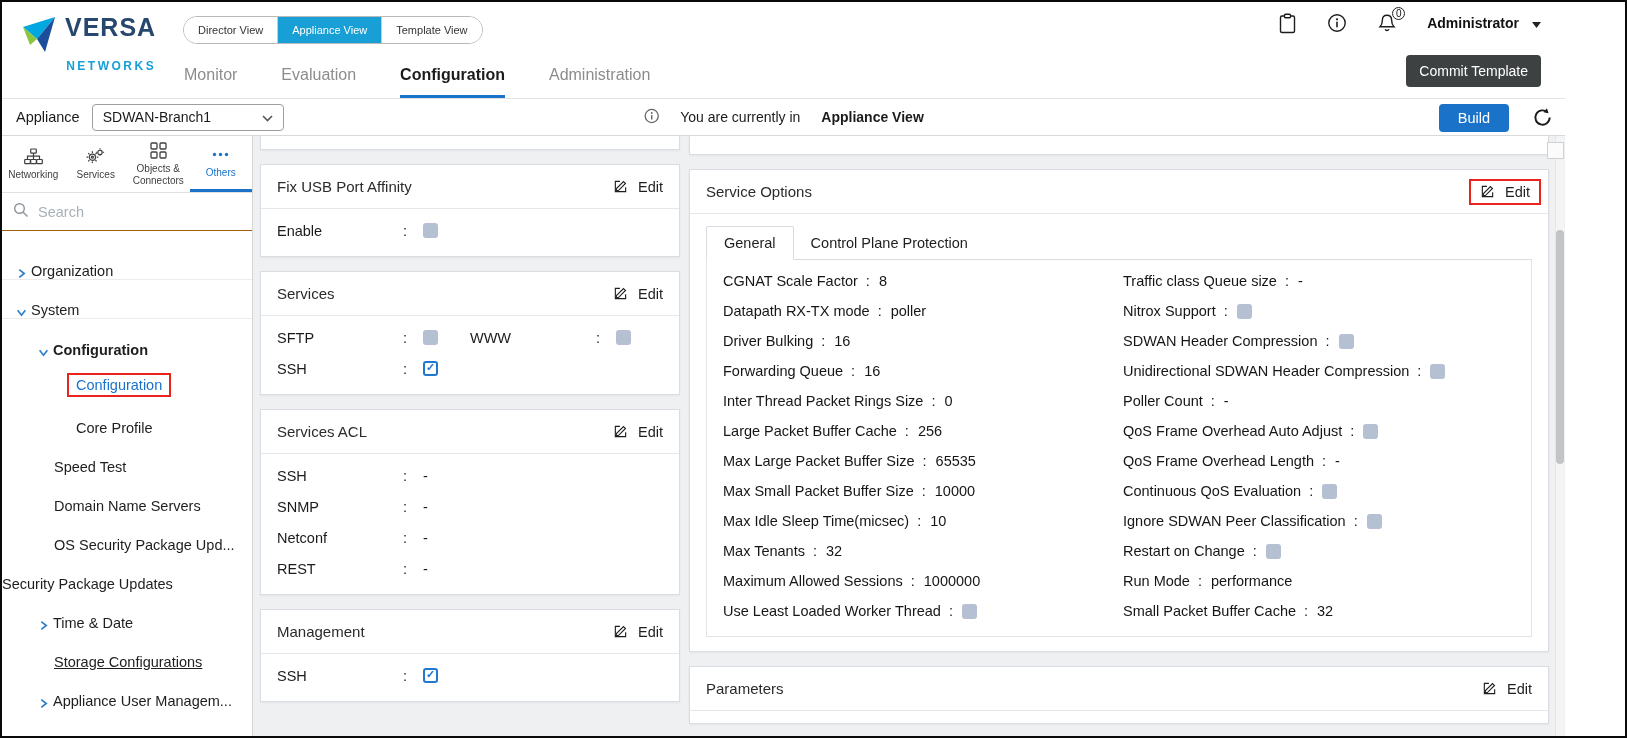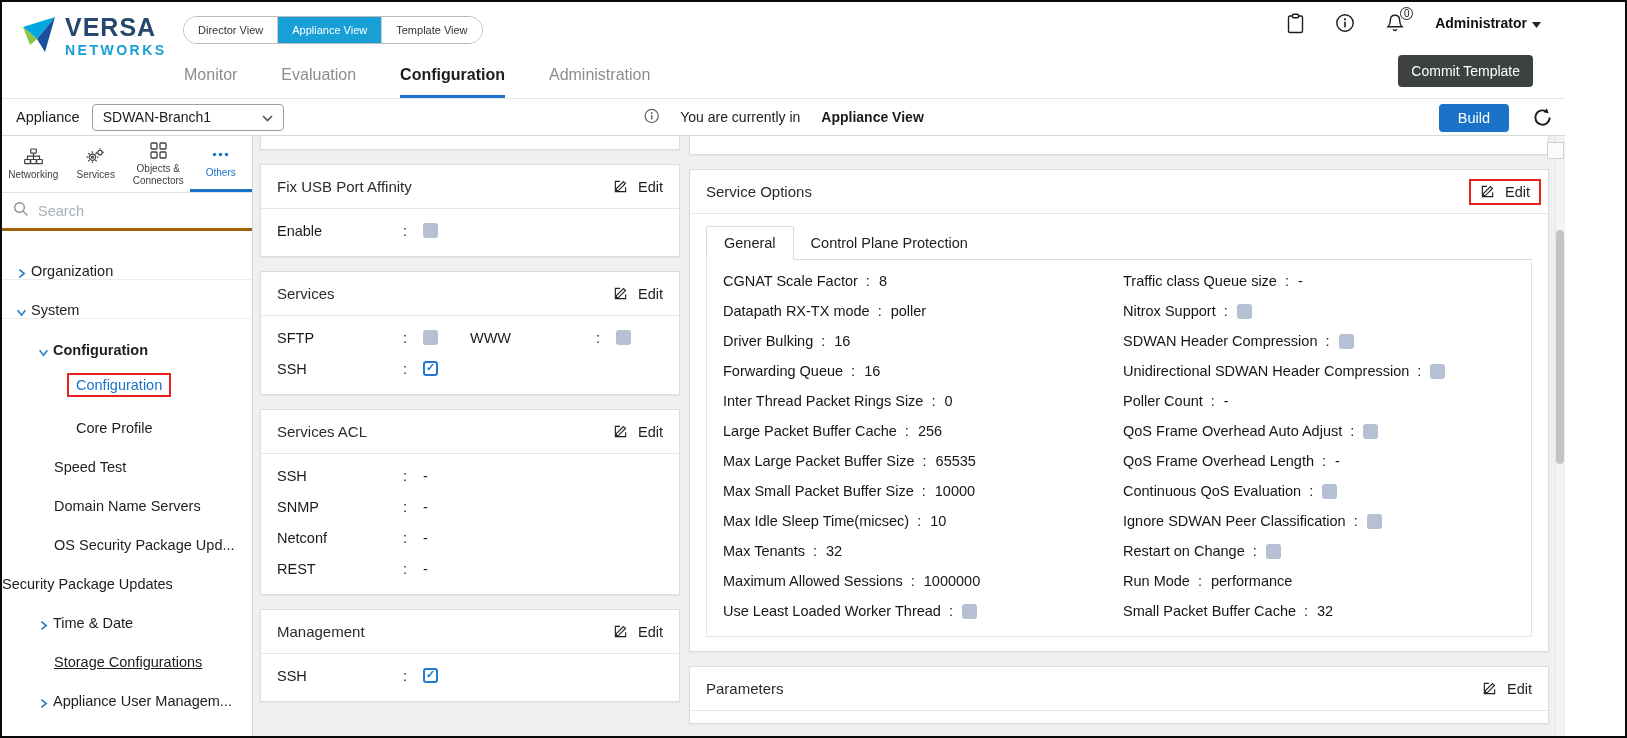--- a/index.html
+++ b/index.html
@@ -7,50 +7,50 @@
   body{font-family:"Liberation Sans",sans-serif;background:#fff;overflow:hidden}
   .frame{width:1627px;height:738px;border:2px solid #0a0a0a;background:#fff;display:flex;overflow:hidden}
   .app{width:1563px;display:flex;flex-direction:column;position:relative;background:#fff}
   .gutter{flex:1;background:#fff}
 
   
   .topbar{height:97px;position:relative;background:#fff;border-bottom:1px solid #e3e3e3;flex:none}
   .logo{position:absolute;left:18px;top:13px;display:flex;align-items:flex-start;gap:7px}
   .logo-text{display:flex;flex-direction:column;line-height:1}
   .logo-brand{font-size:25px;font-weight:bold;color:#27476e;letter-spacing:1px}
-  .logo-sub{font-size:14px;color:var(--accent-teal,#18a0d6);letter-spacing:2.5px;align-self:flex-end;margin-top:3px;font-weight:bold}
+  .logo-sub{font-size:12px;color:var(--accent-teal,#18a0d6);letter-spacing:2.5px;align-self:flex-end;margin-top:20px;font-weight:bold}
   .view-tabs{position:absolute;left:181px;top:14px;display:flex;border:1px solid #b9b9b9;border-radius:15px;overflow:hidden;height:28px;background:#fff}
   .vtab{font-size:11px;padding:0 14px;background:#fff;color:#333;border:none;border-right:1px solid #ccc;font-family:inherit;height:100%;cursor:pointer}
   .vtab:last-child{border-right:none}
   .vtab.active{background:var(--accent-teal,#18a0d6);color:#fff}
   .top-icons{position:absolute;right:24px;top:8px;display:flex;align-items:center;gap:30px;height:26px}
   .ticon{color:#1d1d1d;position:relative;display:inline-flex;cursor:pointer}
   .badge{position:absolute;top:-6px;right:-8px;font-size:10px;border:1px solid #222;border-radius:50%;min-width:13px;height:13px;line-height:11px;text-align:center;background:#fff;color:#111;padding:0 1px}
-  .user-menu{font-size:14px;font-weight:bold;color:#111;display:flex;align-items:center;gap:5px;cursor:pointer}
+  .user-menu{font-size:14px;font-weight:bold;color:#111;display:flex;align-items:center;gap:13px;cursor:pointer}
   .nav-tabs{position:absolute;left:182px;top:0;height:96px;display:flex;align-items:flex-end;gap:44px}
   .ntab{font-size:16px;color:#8c8c8c;padding-bottom:14px;cursor:pointer}
   .ntab.active{color:#1b1b1b;font-weight:bold;border-bottom:3px solid var(--accent-blue,#1a73c8);padding-bottom:11px}
-  .commit-btn{position:absolute;right:32px;top:53px;background:var(--commit-dark,#3e4142);color:#fff;border:none;border-radius:4px;padding:8px 13px;font-size:14px;font-family:inherit;cursor:pointer}
+  .commit-btn{position:absolute;right:24px;top:53px;background:var(--commit-dark,#3e4142);color:#fff;border:none;border-radius:4px;padding:8px 13px;font-size:14px;font-family:inherit;cursor:pointer}
 
   
   .appliance-bar{height:37px;display:flex;align-items:center;padding:0 14px;position:relative;border-bottom:1px solid #d9d9d9;background:#fff;flex:none}
   .app-label{font-size:14.5px;color:#1b1b1b}
   .app-select{margin-left:12px;width:192px;height:27px;border:1px solid #9e9e9e;border-radius:4px;display:flex;align-items:center;justify-content:space-between;padding:0 10px;font-size:14px;color:#1b1b1b;cursor:pointer;background:#fff}
   .notice{position:absolute;left:50%;transform:translateX(-50%);display:flex;align-items:center;gap:21px;font-size:14px;color:#1b1b1b;white-space:nowrap}
   .build-btn{position:absolute;right:56px;top:5px;background:var(--accent-blue,#1a73c8);color:#fff;border:none;border-radius:4px;padding:6px 19px;font-size:14.5px;font-family:inherit;cursor:pointer}
   .refresh{position:absolute;right:12px;top:8px;cursor:pointer;display:inline-flex}
 
   
   .main{display:flex;height:600px;background:#eef0f2;flex:none}
   .sidebar{width:251px;background:#fff;border-right:1px solid #d6d6d6;display:flex;flex-direction:column;flex:none}
   .side-tabs{display:flex;border-bottom:1px solid #e0e0e0;height:57px;flex:none}
   .stab{flex:1;display:flex;flex-direction:column;align-items:center;justify-content:center;gap:4px;font-size:10px;color:#3f3f3f;text-align:center;cursor:pointer;padding:4px 2px;line-height:1.15}
   .stab.active{color:var(--accent-blue,#1a73c8);border-bottom:3px solid var(--accent-blue,#1a73c8)}
   .sticon{height:17px;display:flex;align-items:center}
-  .search-row{display:flex;align-items:center;gap:9px;height:38px;padding:0 11px;border-bottom:3px solid #a16207;flex:none}
+  .search-row{display:flex;align-items:center;gap:9px;height:38px;padding:0 11px;border-bottom:1px solid #a16207;flex:none}
   .search-row input{border:none;outline:none;font-size:14.5px;color:#333;flex:1;font-family:inherit;background:transparent}
   .search-row input::placeholder{color:#a8b0b8}
   .tree{flex:1;overflow:hidden;padding-top:10px}
   .tree-item{height:39px;display:flex;align-items:flex-end;gap:4px;font-size:14.5px;color:#1e1e1e;cursor:pointer}
   .tree-item.divider{border-bottom:1px solid #ececec}
   .tree-item.bold .tree-label{font-weight:bold}
   .chev{display:inline-flex;width:11px}
   .sel-box{color:var(--accent-blue,#1a73c8);border:2px solid var(--highlight-red,#e8221c);padding:2px 7px;margin-left:-9px}
 
   .content{flex:1;position:relative;padding:0 0 0 7px;display:flex;gap:9px;overflow:hidden}

